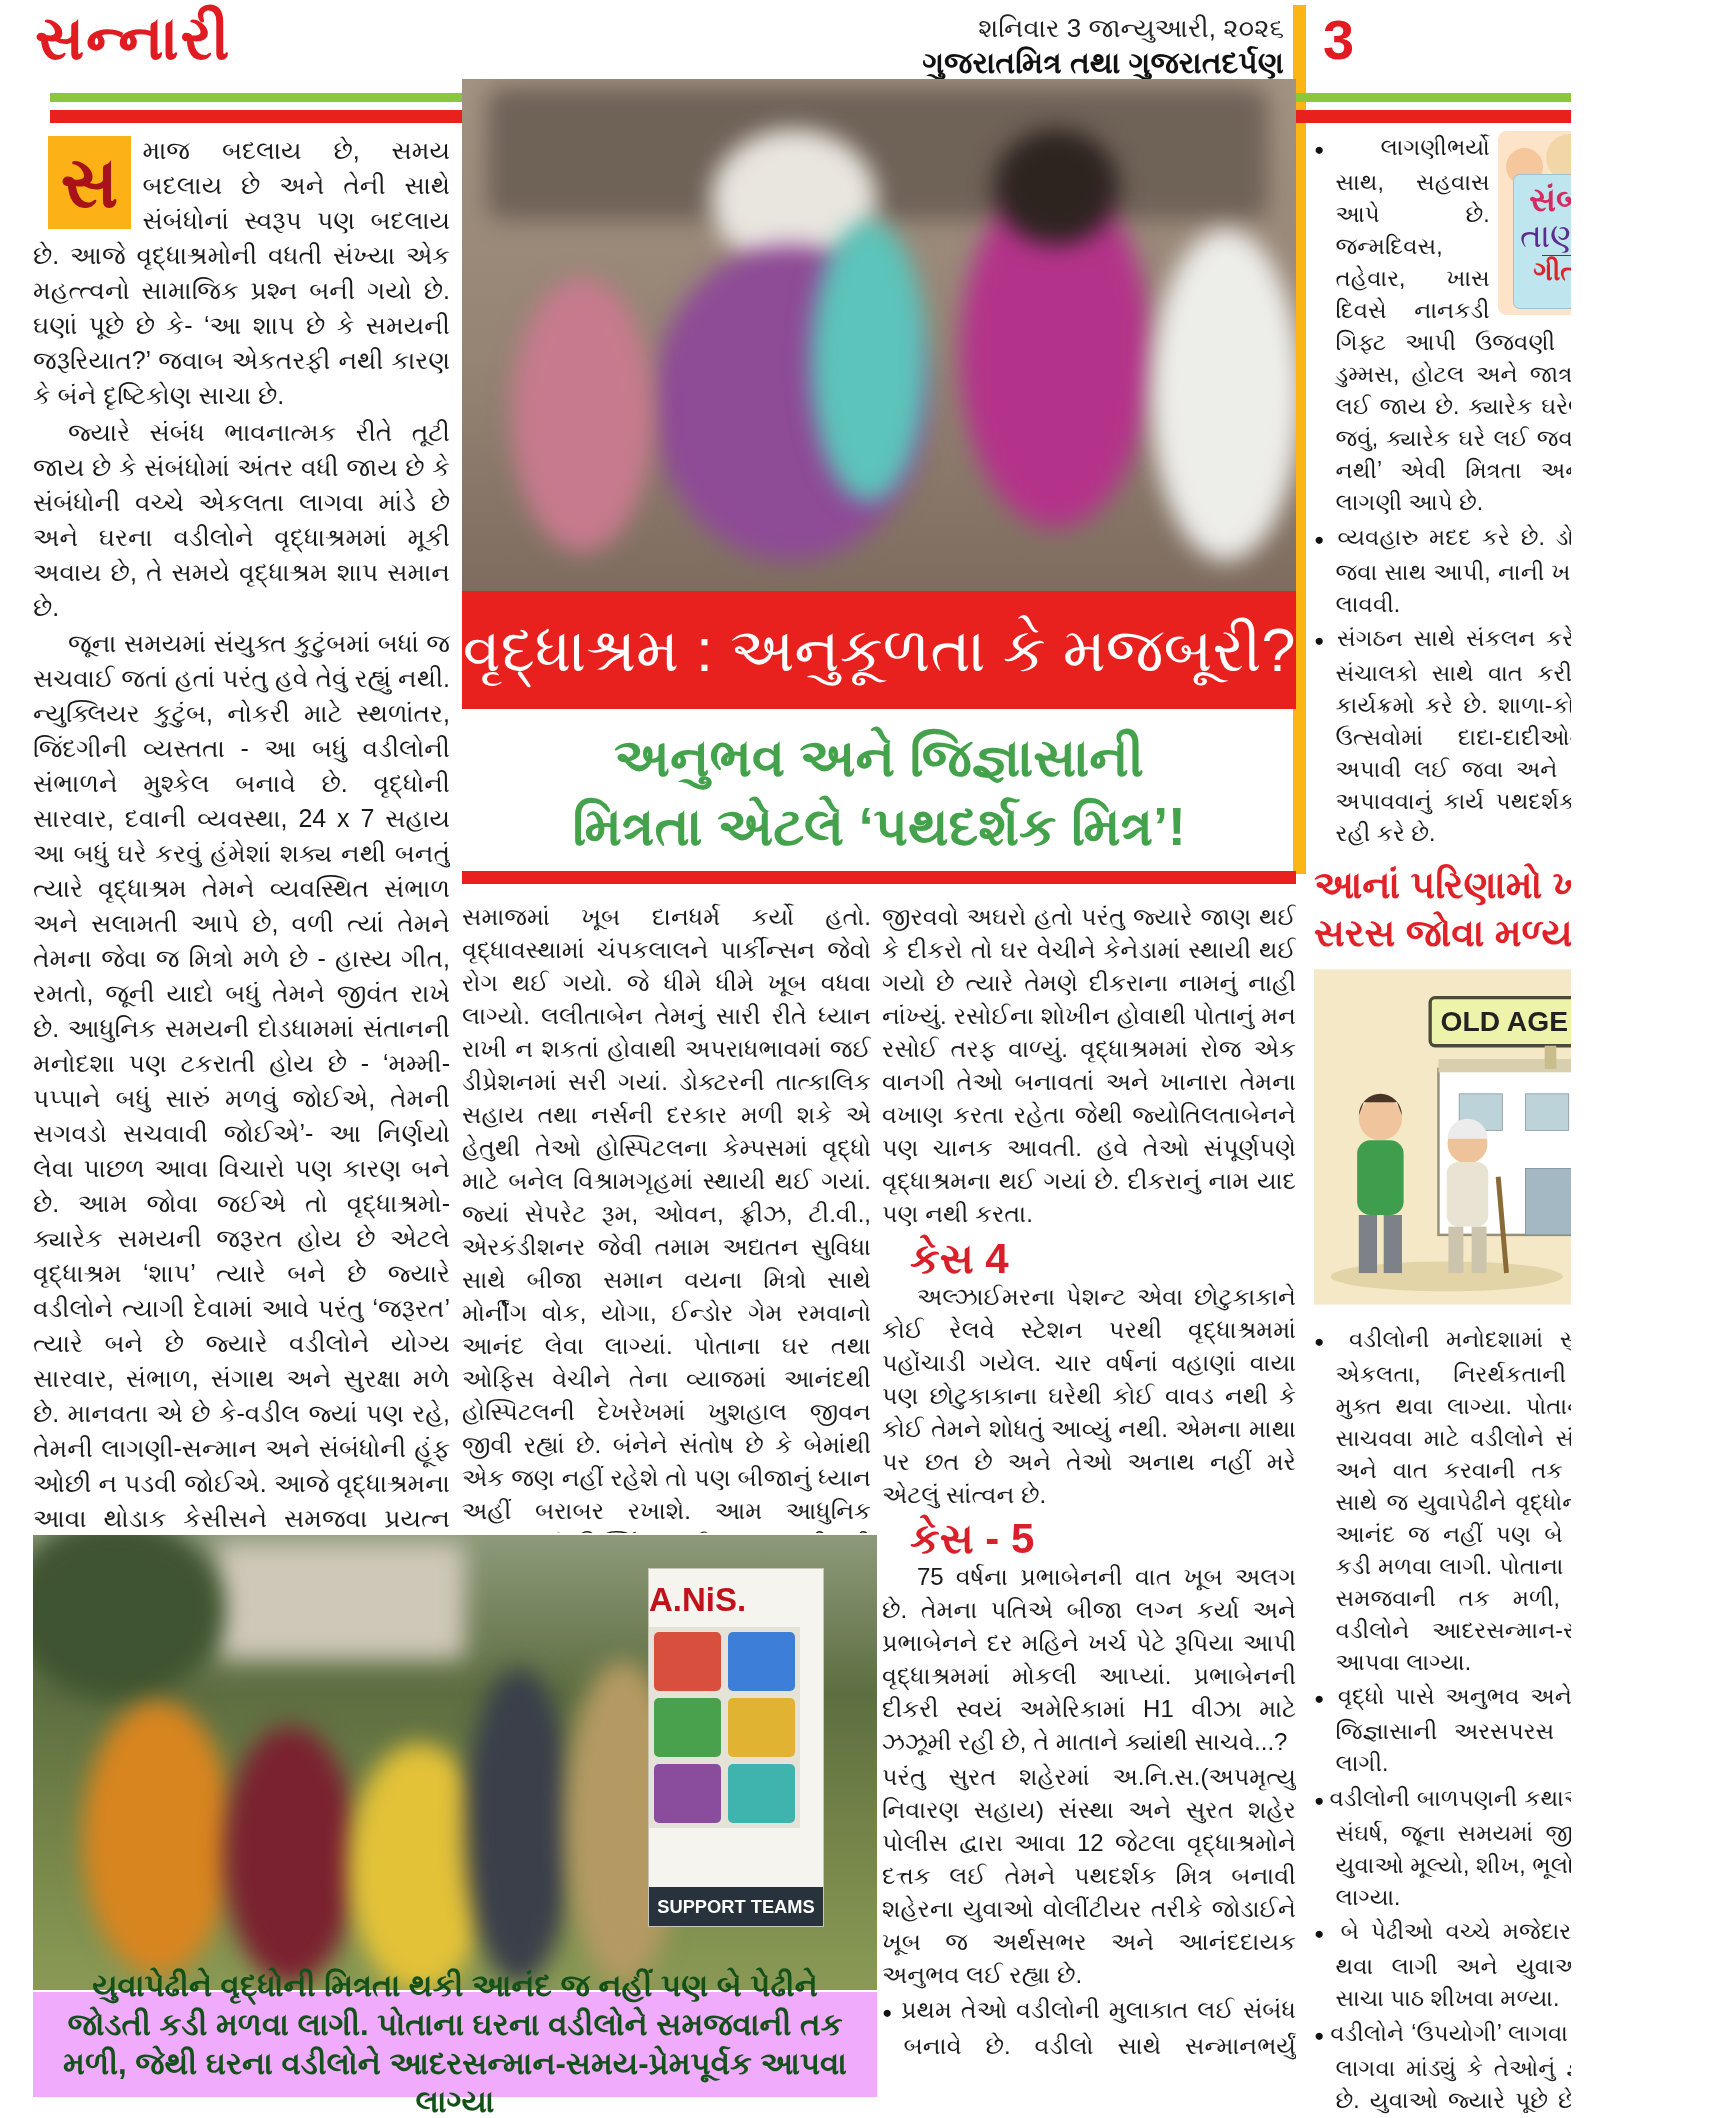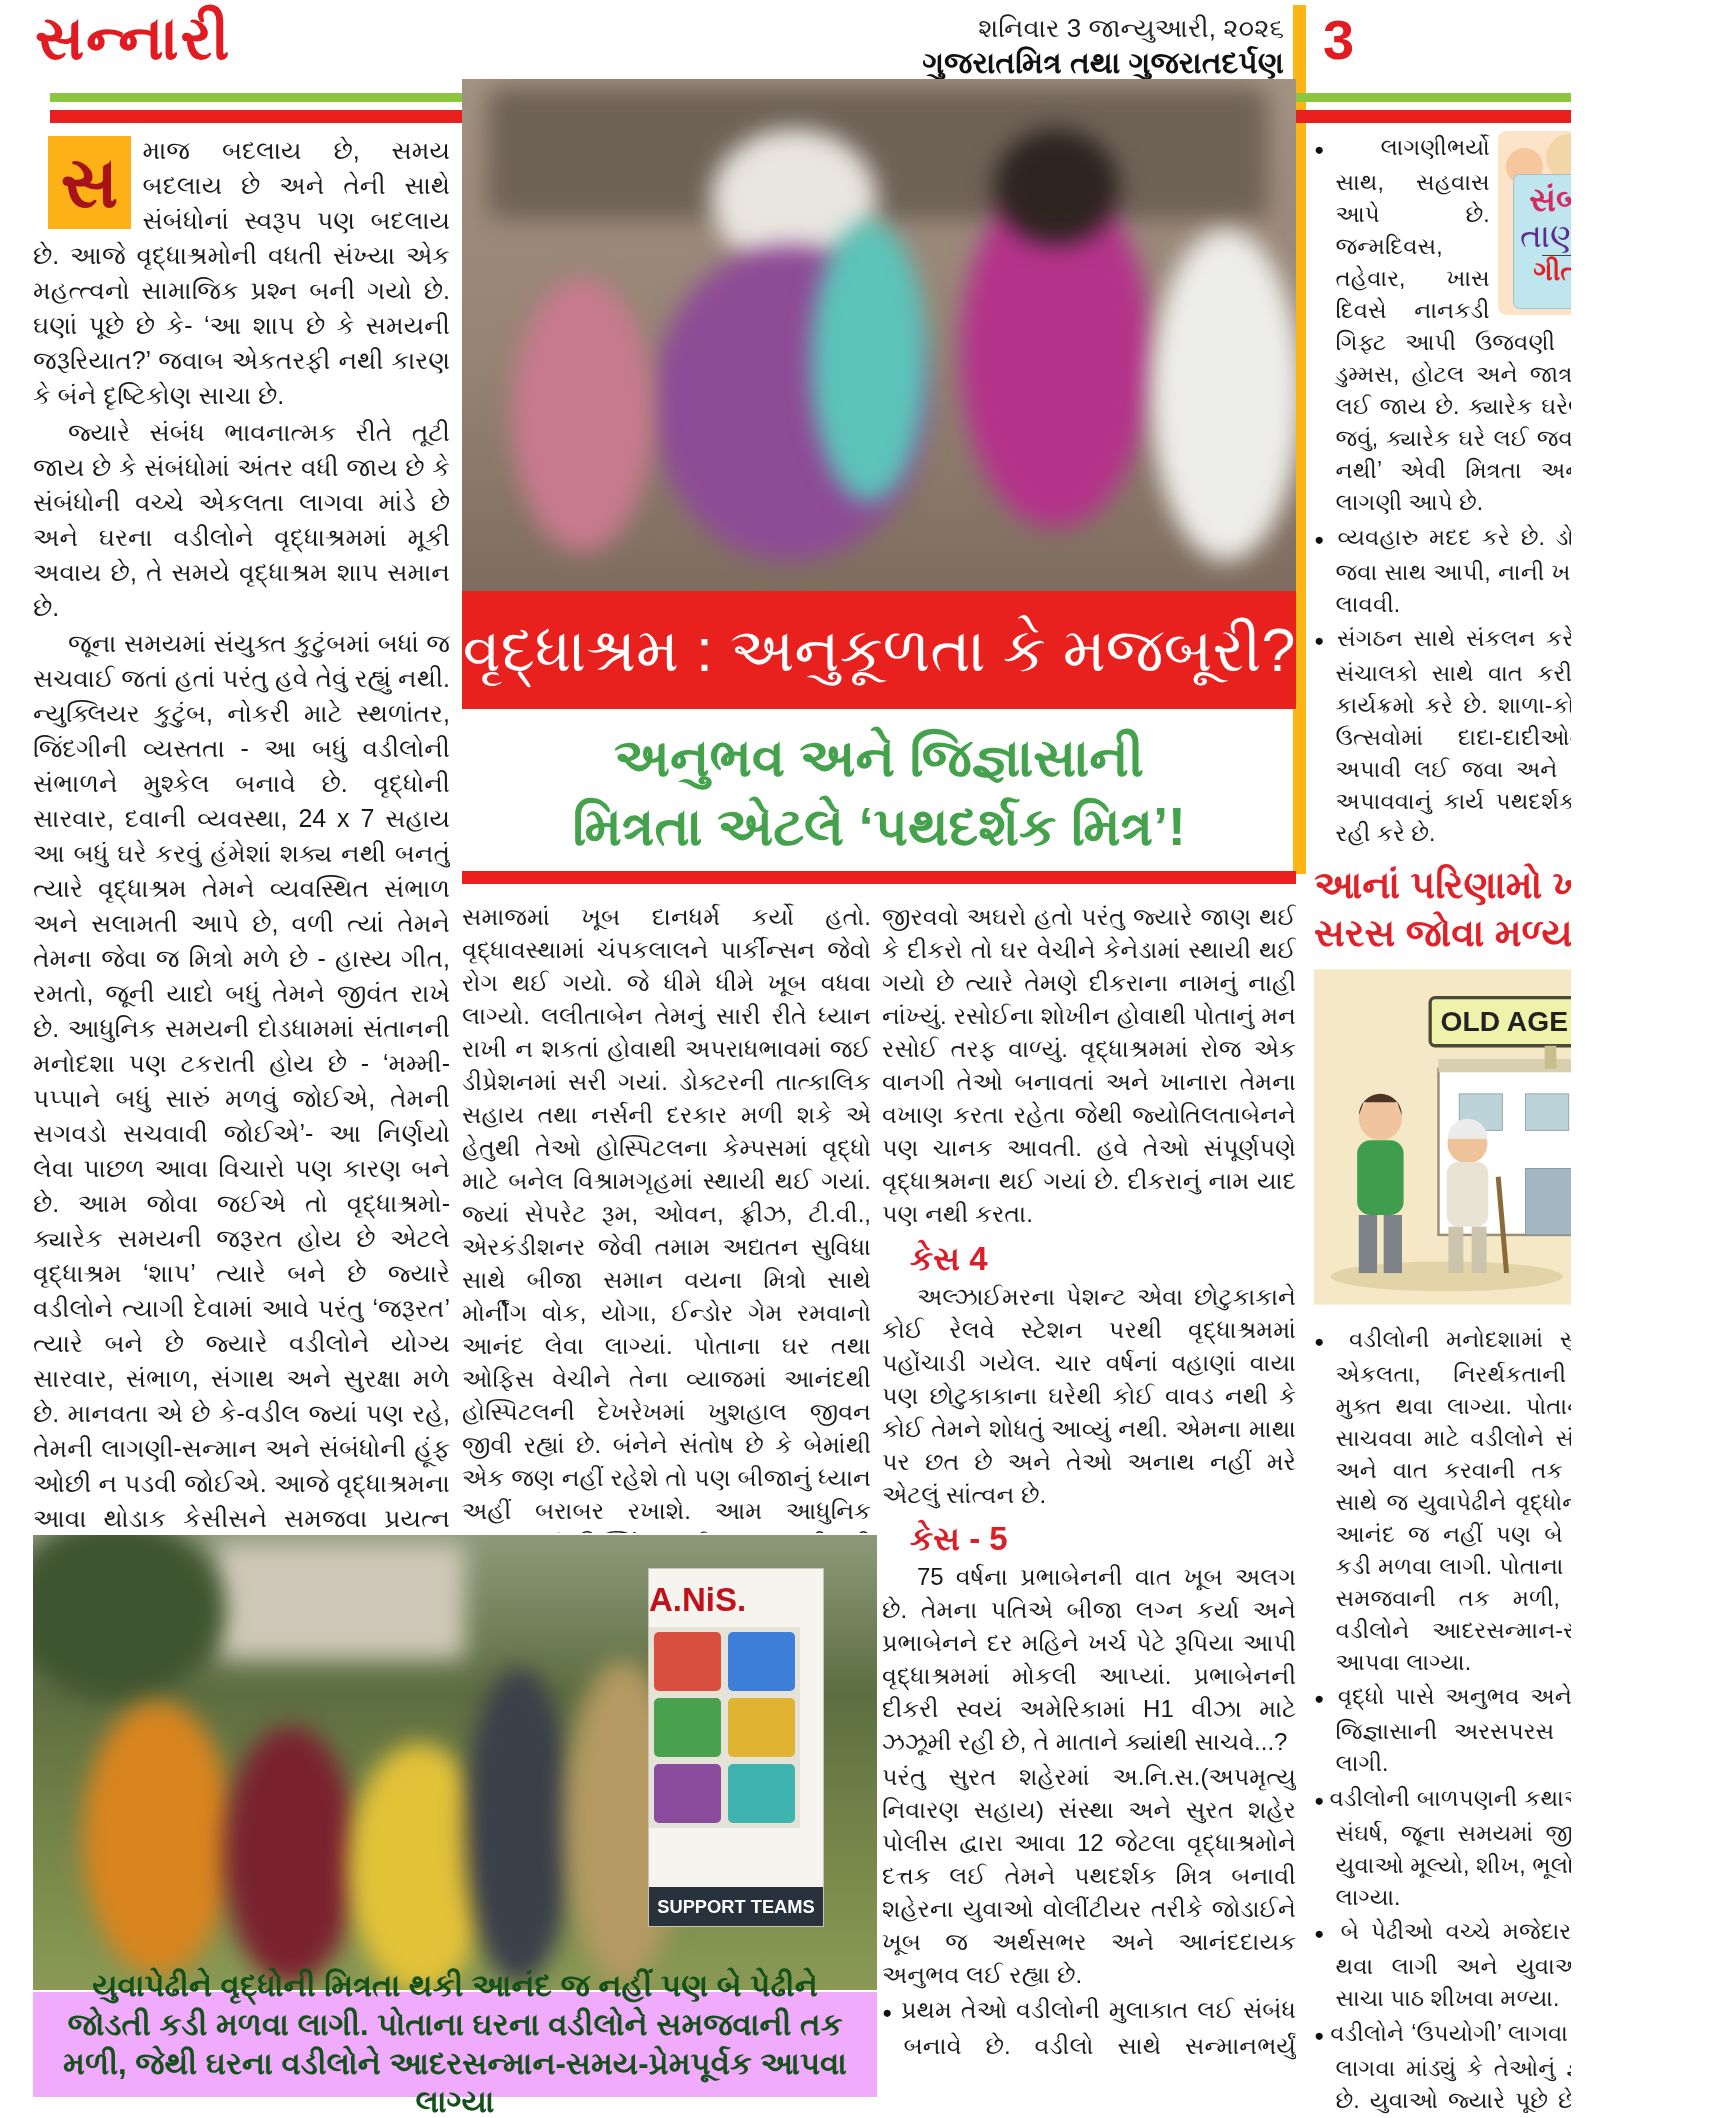--- a/index.html
+++ b/index.html
@@ -11,21 +11,21 @@
   .dateline .d1{font-size:26px;color:#222;}
   .dateline .d2{font-size:30px;font-weight:bold;color:#111;}
   .yellowbar{position:absolute;left:1293px;top:5px;width:12.5px;height:869px;background:#fcb515;}
   .pagenum{position:absolute;left:1323px;top:6.6px;font-size:56px;font-weight:bold;color:#e01b22;}
   .rule-green{position:absolute;left:50px;top:93px;width:1643px;height:9.1px;background:#8cc63e;}
   .rule-red{position:absolute;left:50px;top:110px;width:1643px;height:12.5px;background:#e8201e;}
   
   .bodytxt{font-size:25px;line-height:35px;text-align:justify;}
   .bodytxt p{margin:0 0 1.7px 0;}
   .bodytxt p.ind{text-indent:35px;}
-  .casehead{font-size:33px;font-weight:bold;color:#d9202a;margin:11.6px 0 5px 23px;}
+  .casehead{font-size:42px;font-weight:bold;color:#d9202a;margin:11.6px 0 5px 23px;}
   
   .col1{position:absolute;left:33px;top:133px;width:417px;height:1399px;overflow:hidden;}
   .dropcap{float:left;width:83px;height:93px;background:#fcb216;color:#a81219;
            font-size:71px;font-weight:bold;text-align:center;line-height:93px;margin:3.3px 11.6px 5px 15px;}
   .colA{position:absolute;left:462px;top:900px;width:409px;height:633px;overflow:hidden;font-size:24px;line-height:33px;}
   .colB{position:absolute;left:882px;top:900px;width:414px;height:1163px;overflow:hidden;font-size:24px;line-height:33px;}
   .colA .casehead,.colB .casehead{margin-left:28px;}
   
   .photo-top{position:absolute;left:462px;top:79px;width:834px;height:513px;overflow:hidden;
              background:linear-gradient(180deg,#a39383 0%,#958374 55%,#7e6d5f 100%);}

